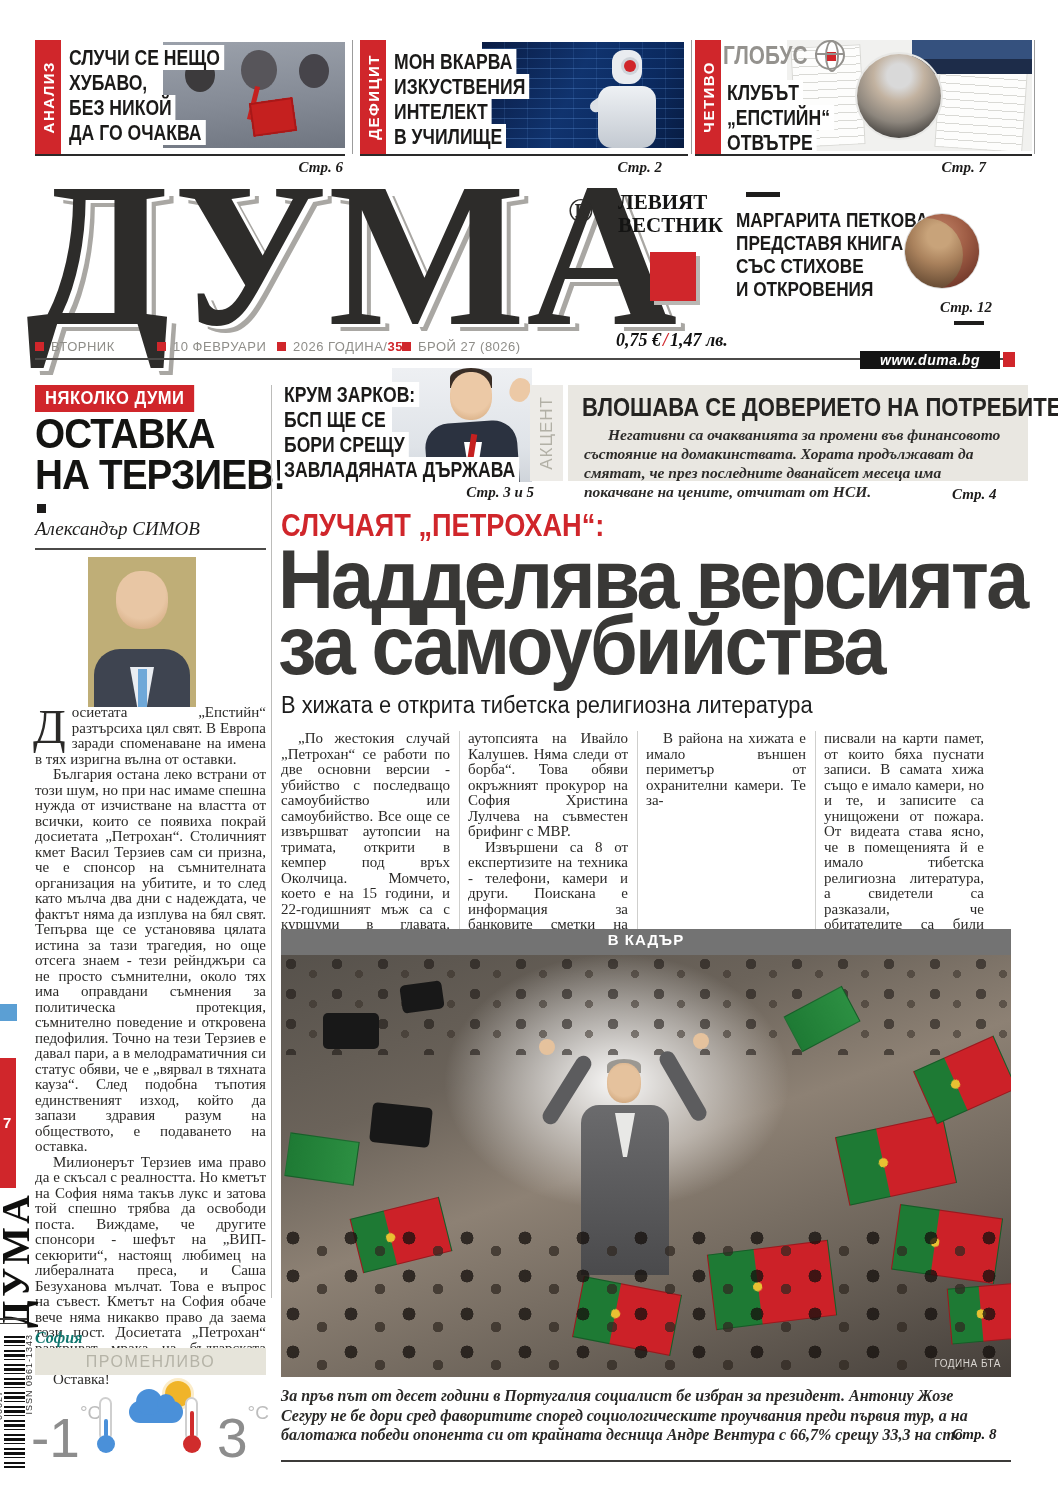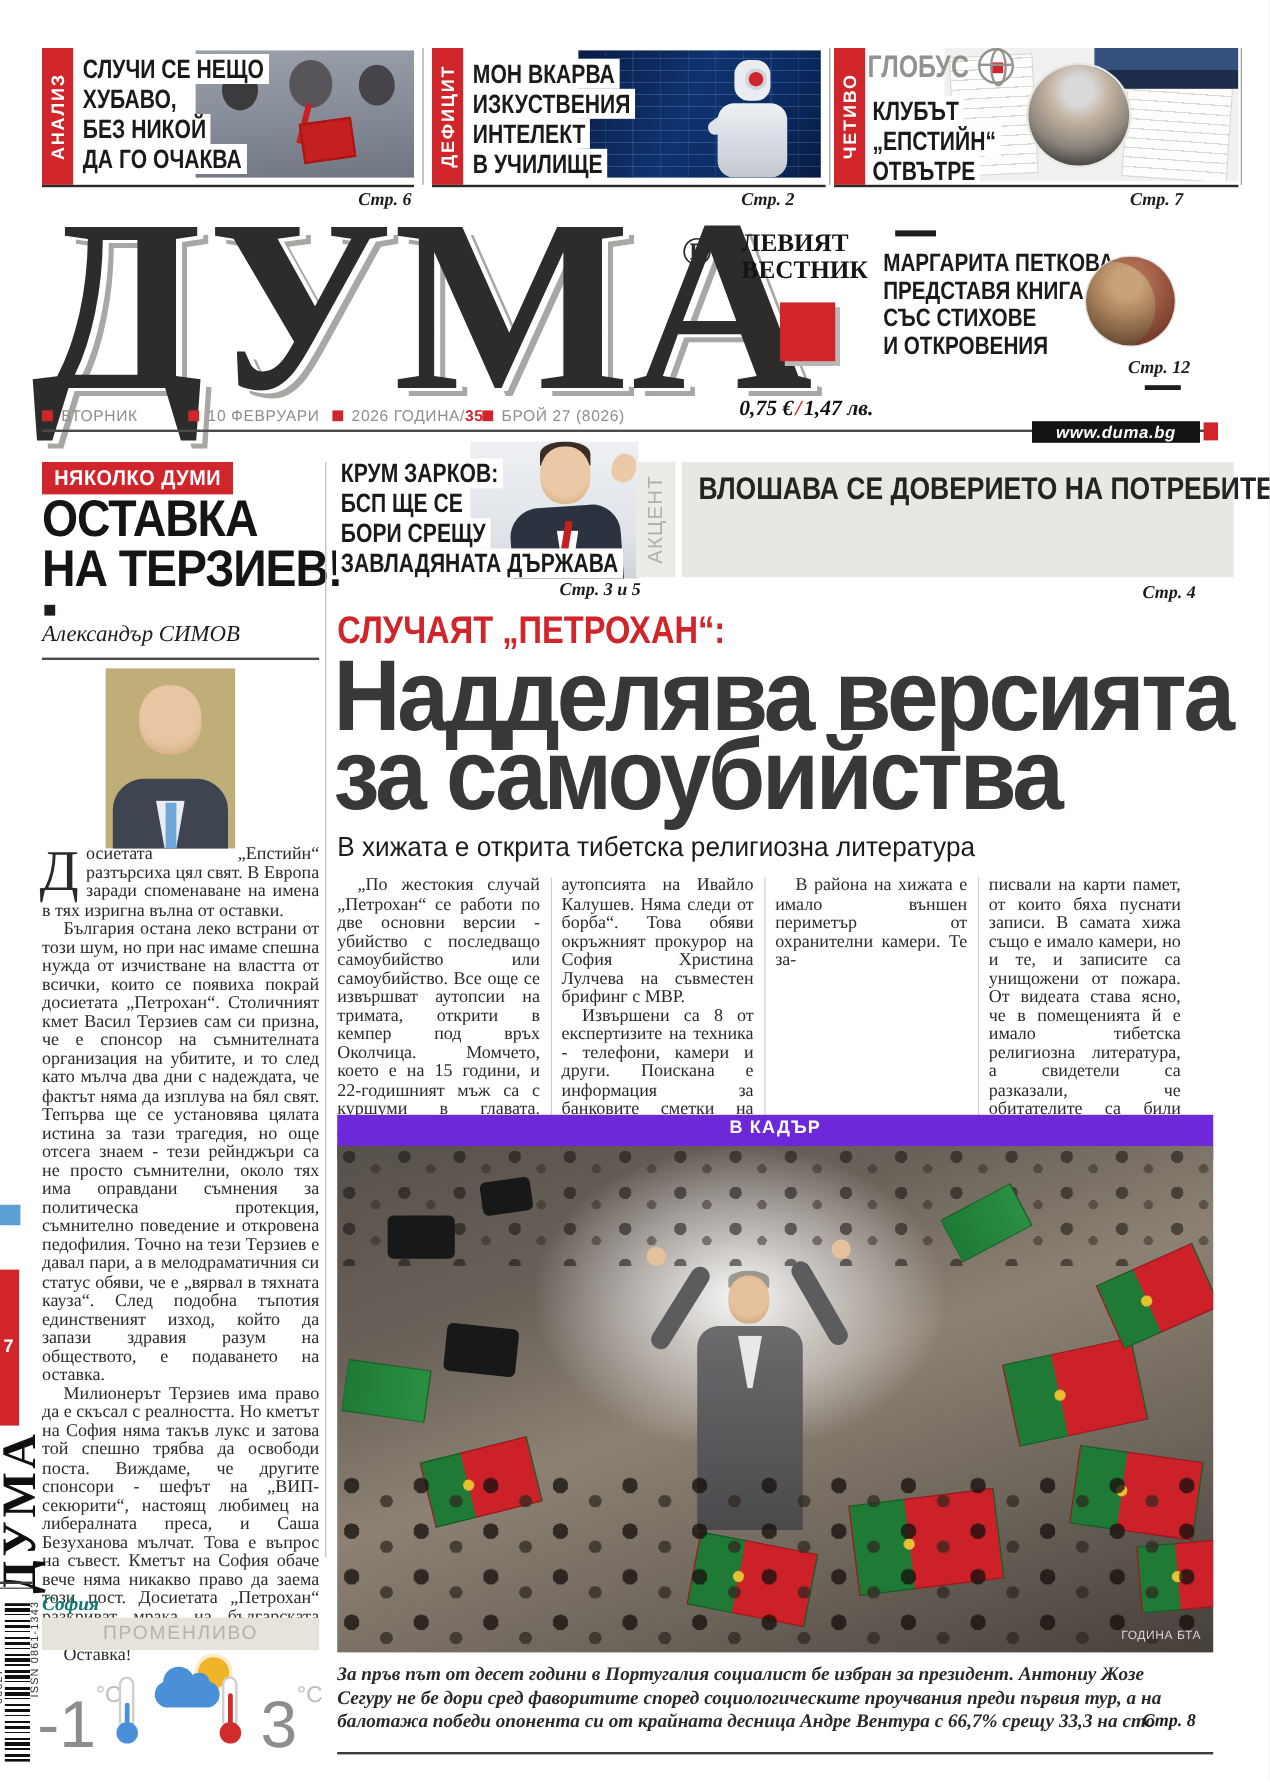--- a/index.html
+++ b/index.html
@@ -205,21 +205,21 @@
   #mainhead span { display:block; font:700 84px/66px "Liberation Sans", sans-serif; color:#393836; letter-spacing:-3px; }
   #subhead { left:281px; top:692px; font:23px "Liberation Sans", sans-serif; color:#1c1c1c;
     transform:scaleX(.95); transform-origin:0 0; white-space:nowrap; }
 
   #cols { left:281px; top:731px; width:730px; display:flex; }
   .col { flex:0 0 169px; width:169px; font:15px/15.5px "Liberation Serif", serif; color:#2b2a28; text-align:justify; }
   .col + .col { margin-left:9px; padding-left:8px; border-left:1px solid #cfcfcd; }
   .col p.ind { text-indent:17px; }
   .col-page { text-align:right; margin-top:2px; }
 
-  #kadar { left:281px; top:929px; width:730px; height:37px; background:#6d28d9; color:#fff;
+  #kadar { left:281px; top:929px; width:730px; height:37px; background:#737373; color:#fff;
     font:700 15px/22px "Liberation Sans", sans-serif; text-align:center; letter-spacing:1px; }
 
   #bigphoto { left:281px; top:955px; width:730px; height:422px; overflow:hidden;
     background:linear-gradient(160deg,#56514b 0%,#6b635a 28%,#8d8174 48%,#6e655b 72%,#453f3a 100%); }
   .burst { position:absolute; inset:0;
     background:radial-gradient(ellipse 230px 170px at 46% 30%, rgba(255,255,255,.95) 0%, rgba(255,255,255,.4) 45%, transparent 75%); }
   .heads { position:absolute; left:0; right:0; bottom:0; height:150px; opacity:.85;
     background-image:radial-gradient(circle 10px at 12px 11px, rgba(22,17,14,.9) 64%, transparent 66%),
                      radial-gradient(circle 8px at 41px 24px, rgba(48,40,33,.85) 64%, transparent 66%);
     background-size:58px 38px; }
@@ -423,20 +423,21 @@
       <span>ЗАВЛАДЯНАТА ДЪРЖАВА</span>
     </div>
     <div class="tpage pg">Стр. 3 и 5</div>
   </div>
 
   <div class="abs" id="ak-label">
       <span>АКЦЕНТ</span>
     </div>
   <div class="abs" id="ak-box">
     <div class="ak-title">ВЛОШАВА СЕ ДОВЕРИЕТО НА ПОТРЕБИТЕЛИТЕ</div>
+    <div class="ak-text">Негативни са очакванията за промени във финансовото състояние на домакинствата. Хората продължават да смятат, че през последните дванайсет месеца има покачване на цените, отчитат от НСИ.</div>
   </div>
   <div class="abs pg" id="ak-page">Стр. 4</div>
 
   <div class="abs" id="kicker">СЛУЧАЯТ „ПЕТРОХАН“:</div>
   <div class="abs" id="mainhead">
     <span>Надделява версията</span>
     <span>за самоубийства</span>
   </div>
   <div class="abs" id="subhead">В хижата е открита тибетска религиозна литература</div>
 

